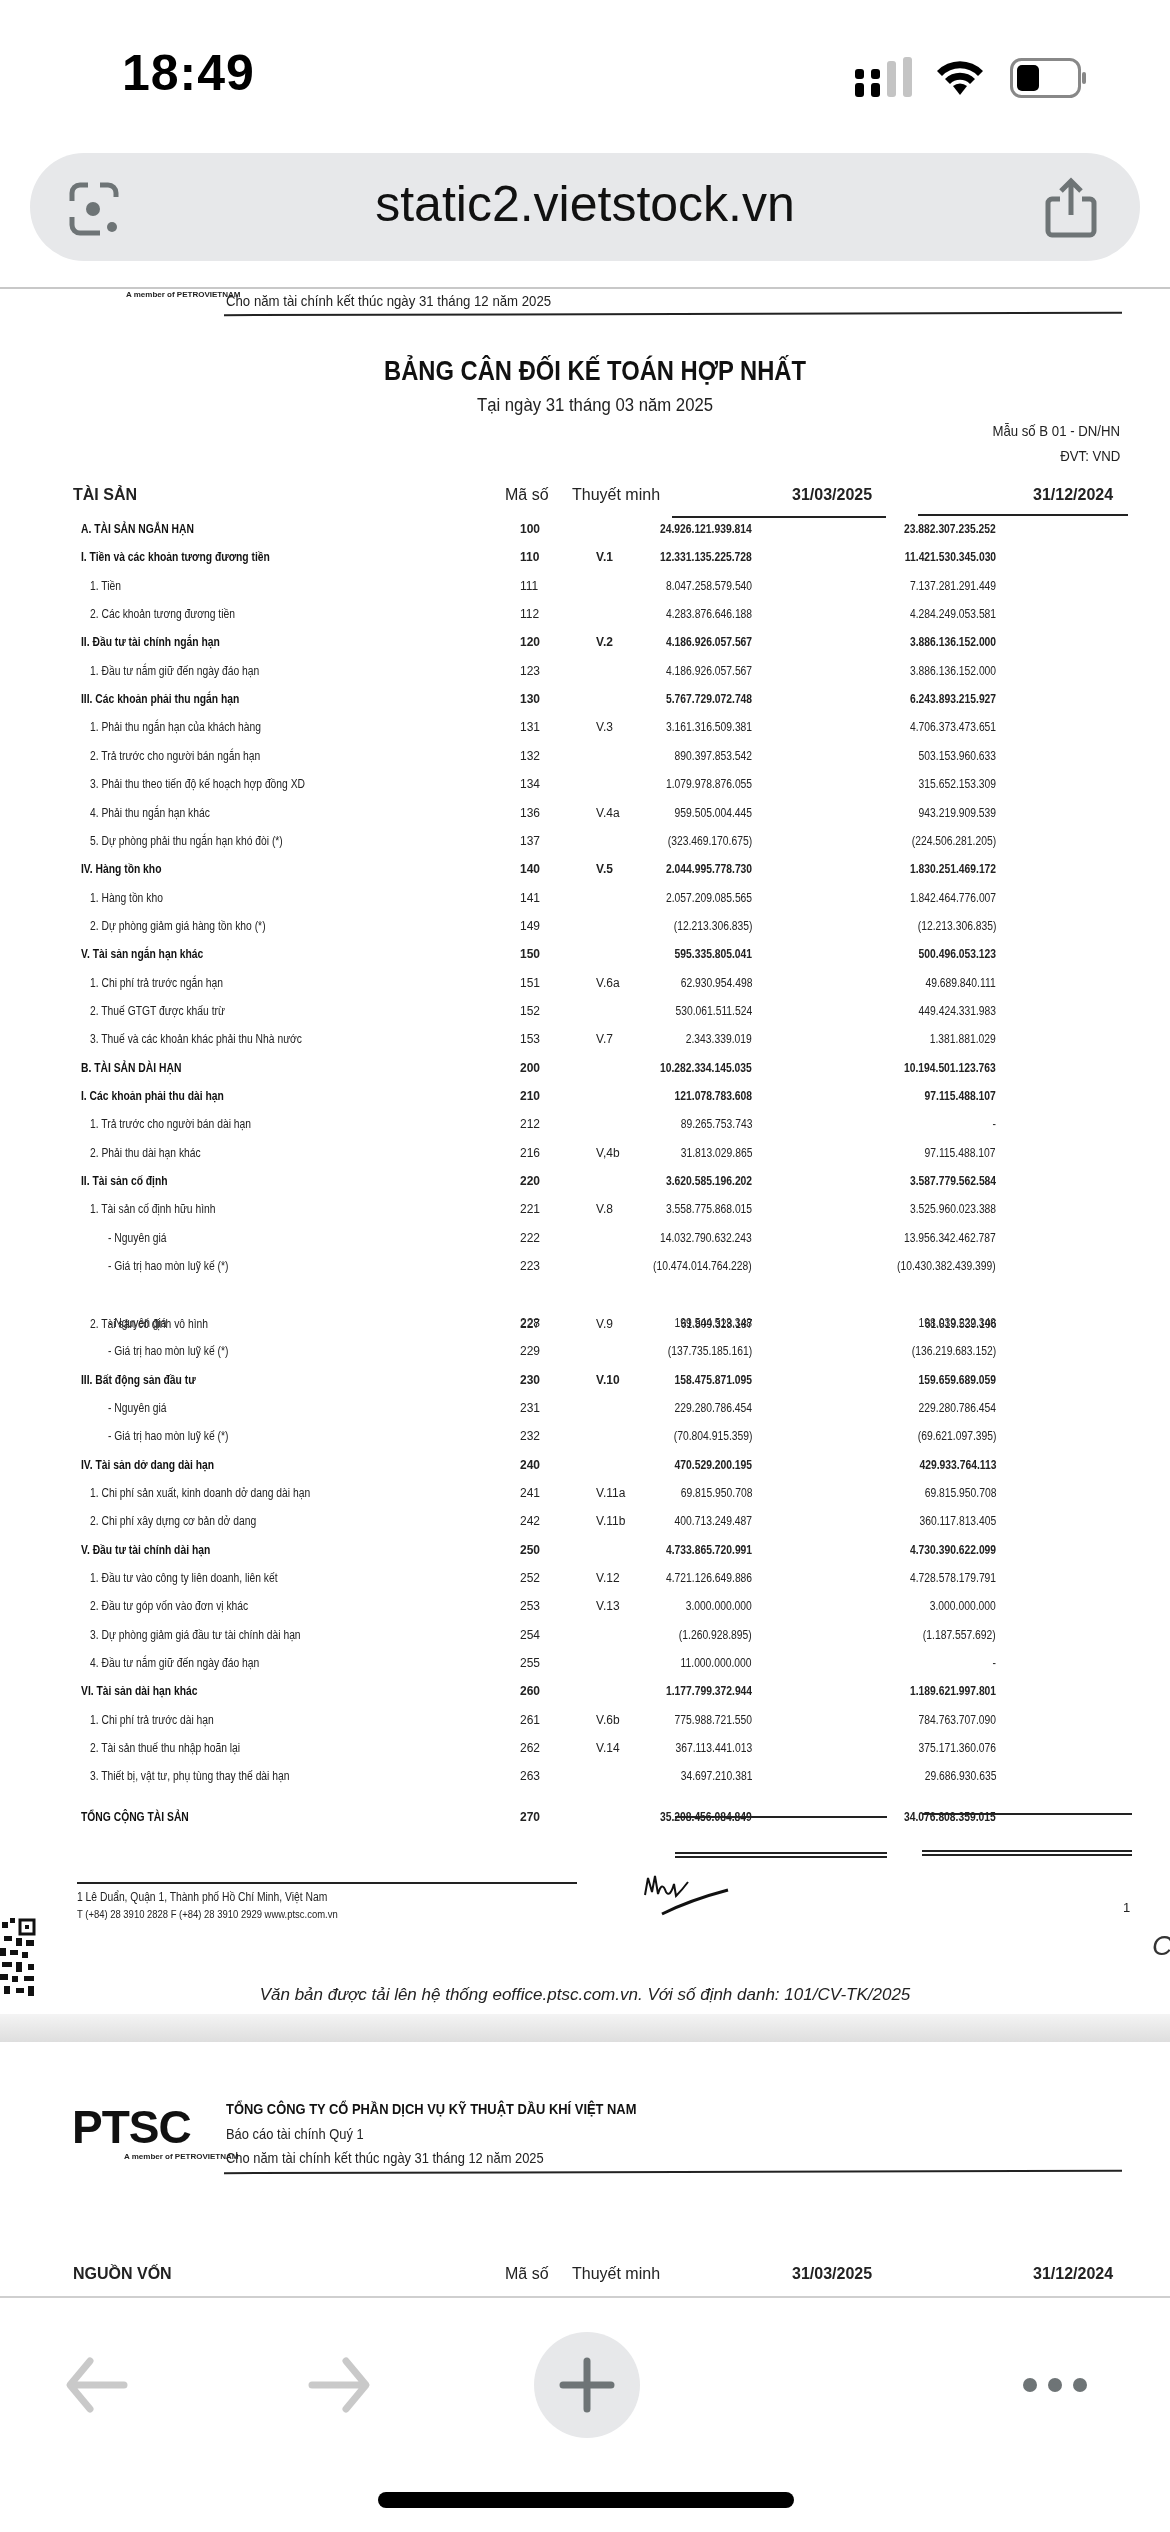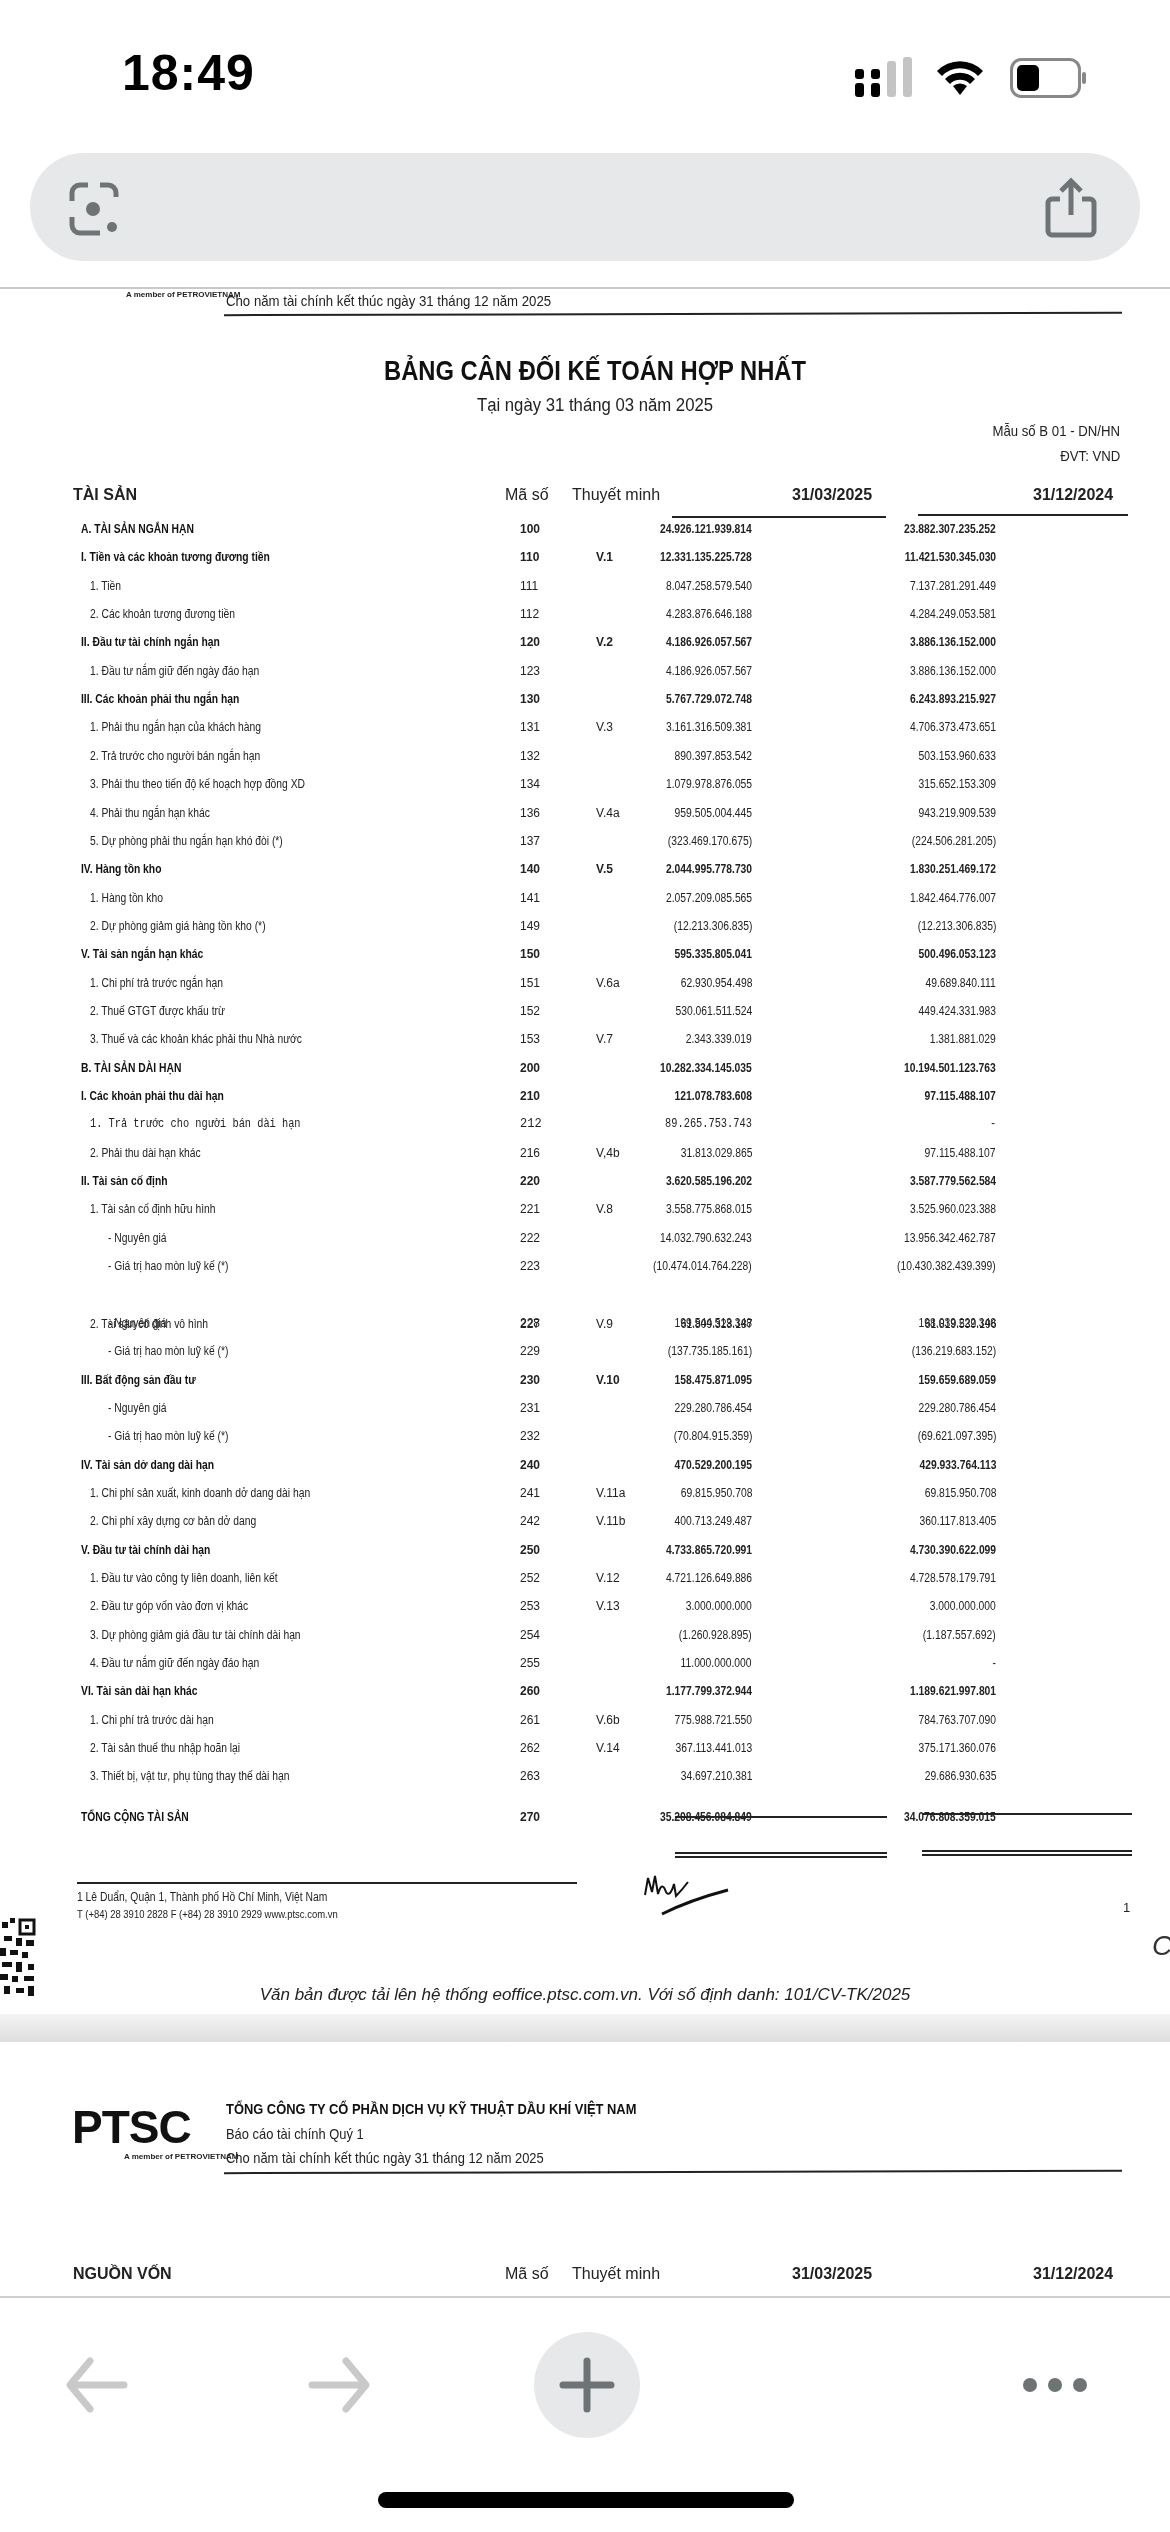--- a/index.html
+++ b/index.html
@@ -88,20 +88,21 @@
 </div>
 
 <div class="url-bar">
   <svg class="lens-icon" viewBox="0 0 56 56">
     <path d="M6 20 V12 a8 8 0 0 1 8 -8 h8" fill="none" stroke="#6e7476" stroke-width="5"></path>
     <path d="M34 4 h8 a8 8 0 0 1 8 8 v4" fill="none" stroke="#6e7476" stroke-width="5"></path>
     <path d="M6 36 v8 a8 8 0 0 0 8 8 h20" fill="none" stroke="#6e7476" stroke-width="5"></path>
     <circle cx="27" cy="28" r="7" fill="#6e7476"></circle>
     <circle cx="46" cy="46" r="5" fill="#6e7476"></circle>
   </svg>
+  <div class="url-text">static2.vietstock.vn</div>
   <svg class="share-icon" viewBox="0 0 54 62">
     <path d="M16 22 H8 a4 4 0 0 0 -4 4 V54 a4 4 0 0 0 4 4 H46 a4 4 0 0 0 4 -4 V26 a4 4 0 0 0 -4 -4 H38" fill="none" stroke="#6e7476" stroke-width="5"></path>
     <path d="M27 38 V4 M17 14 L27 4 L37 14" fill="none" stroke="#6e7476" stroke-width="5"></path>
   </svg>
 </div>
 
 <div class="page-sep" style="top:287px"></div>
 
 <div>
   <div class="member-text">A member of PETROVIETNAM</div>
@@ -261,21 +262,21 @@
         <span class="v1">10.282.334.145.035</span>
         <span class="v2">10.194.501.123.763</span>
       </div>
       <div class="row b" style="top: 1085px;">
         <span class="lbl">I. Các khoản phải thu dài hạn</span>
         <span class="code">210</span>
         <span class="note"></span>
         <span class="v1">121.078.783.608</span>
         <span class="v2">97.115.488.107</span>
       </div>
-      <div class="row sub" style="top: 1113.35px; font-family: Liberation Mono, monospace;">
+      <div class="row sub" style="top: 1113.35px;">
         <span class="lbl">1. Trả trước cho người bán dài hạn</span>
         <span class="code">212</span>
         <span class="note"></span>
         <span class="v1">89.265.753.743</span>
         <span class="v2">-</span>
       </div>
       <div class="row sub" style="top: 1141.7px;">
         <span class="lbl">2. Phải thu dài hạn khác</span>
         <span class="code">216</span>
         <span class="note">V,4b</span>

